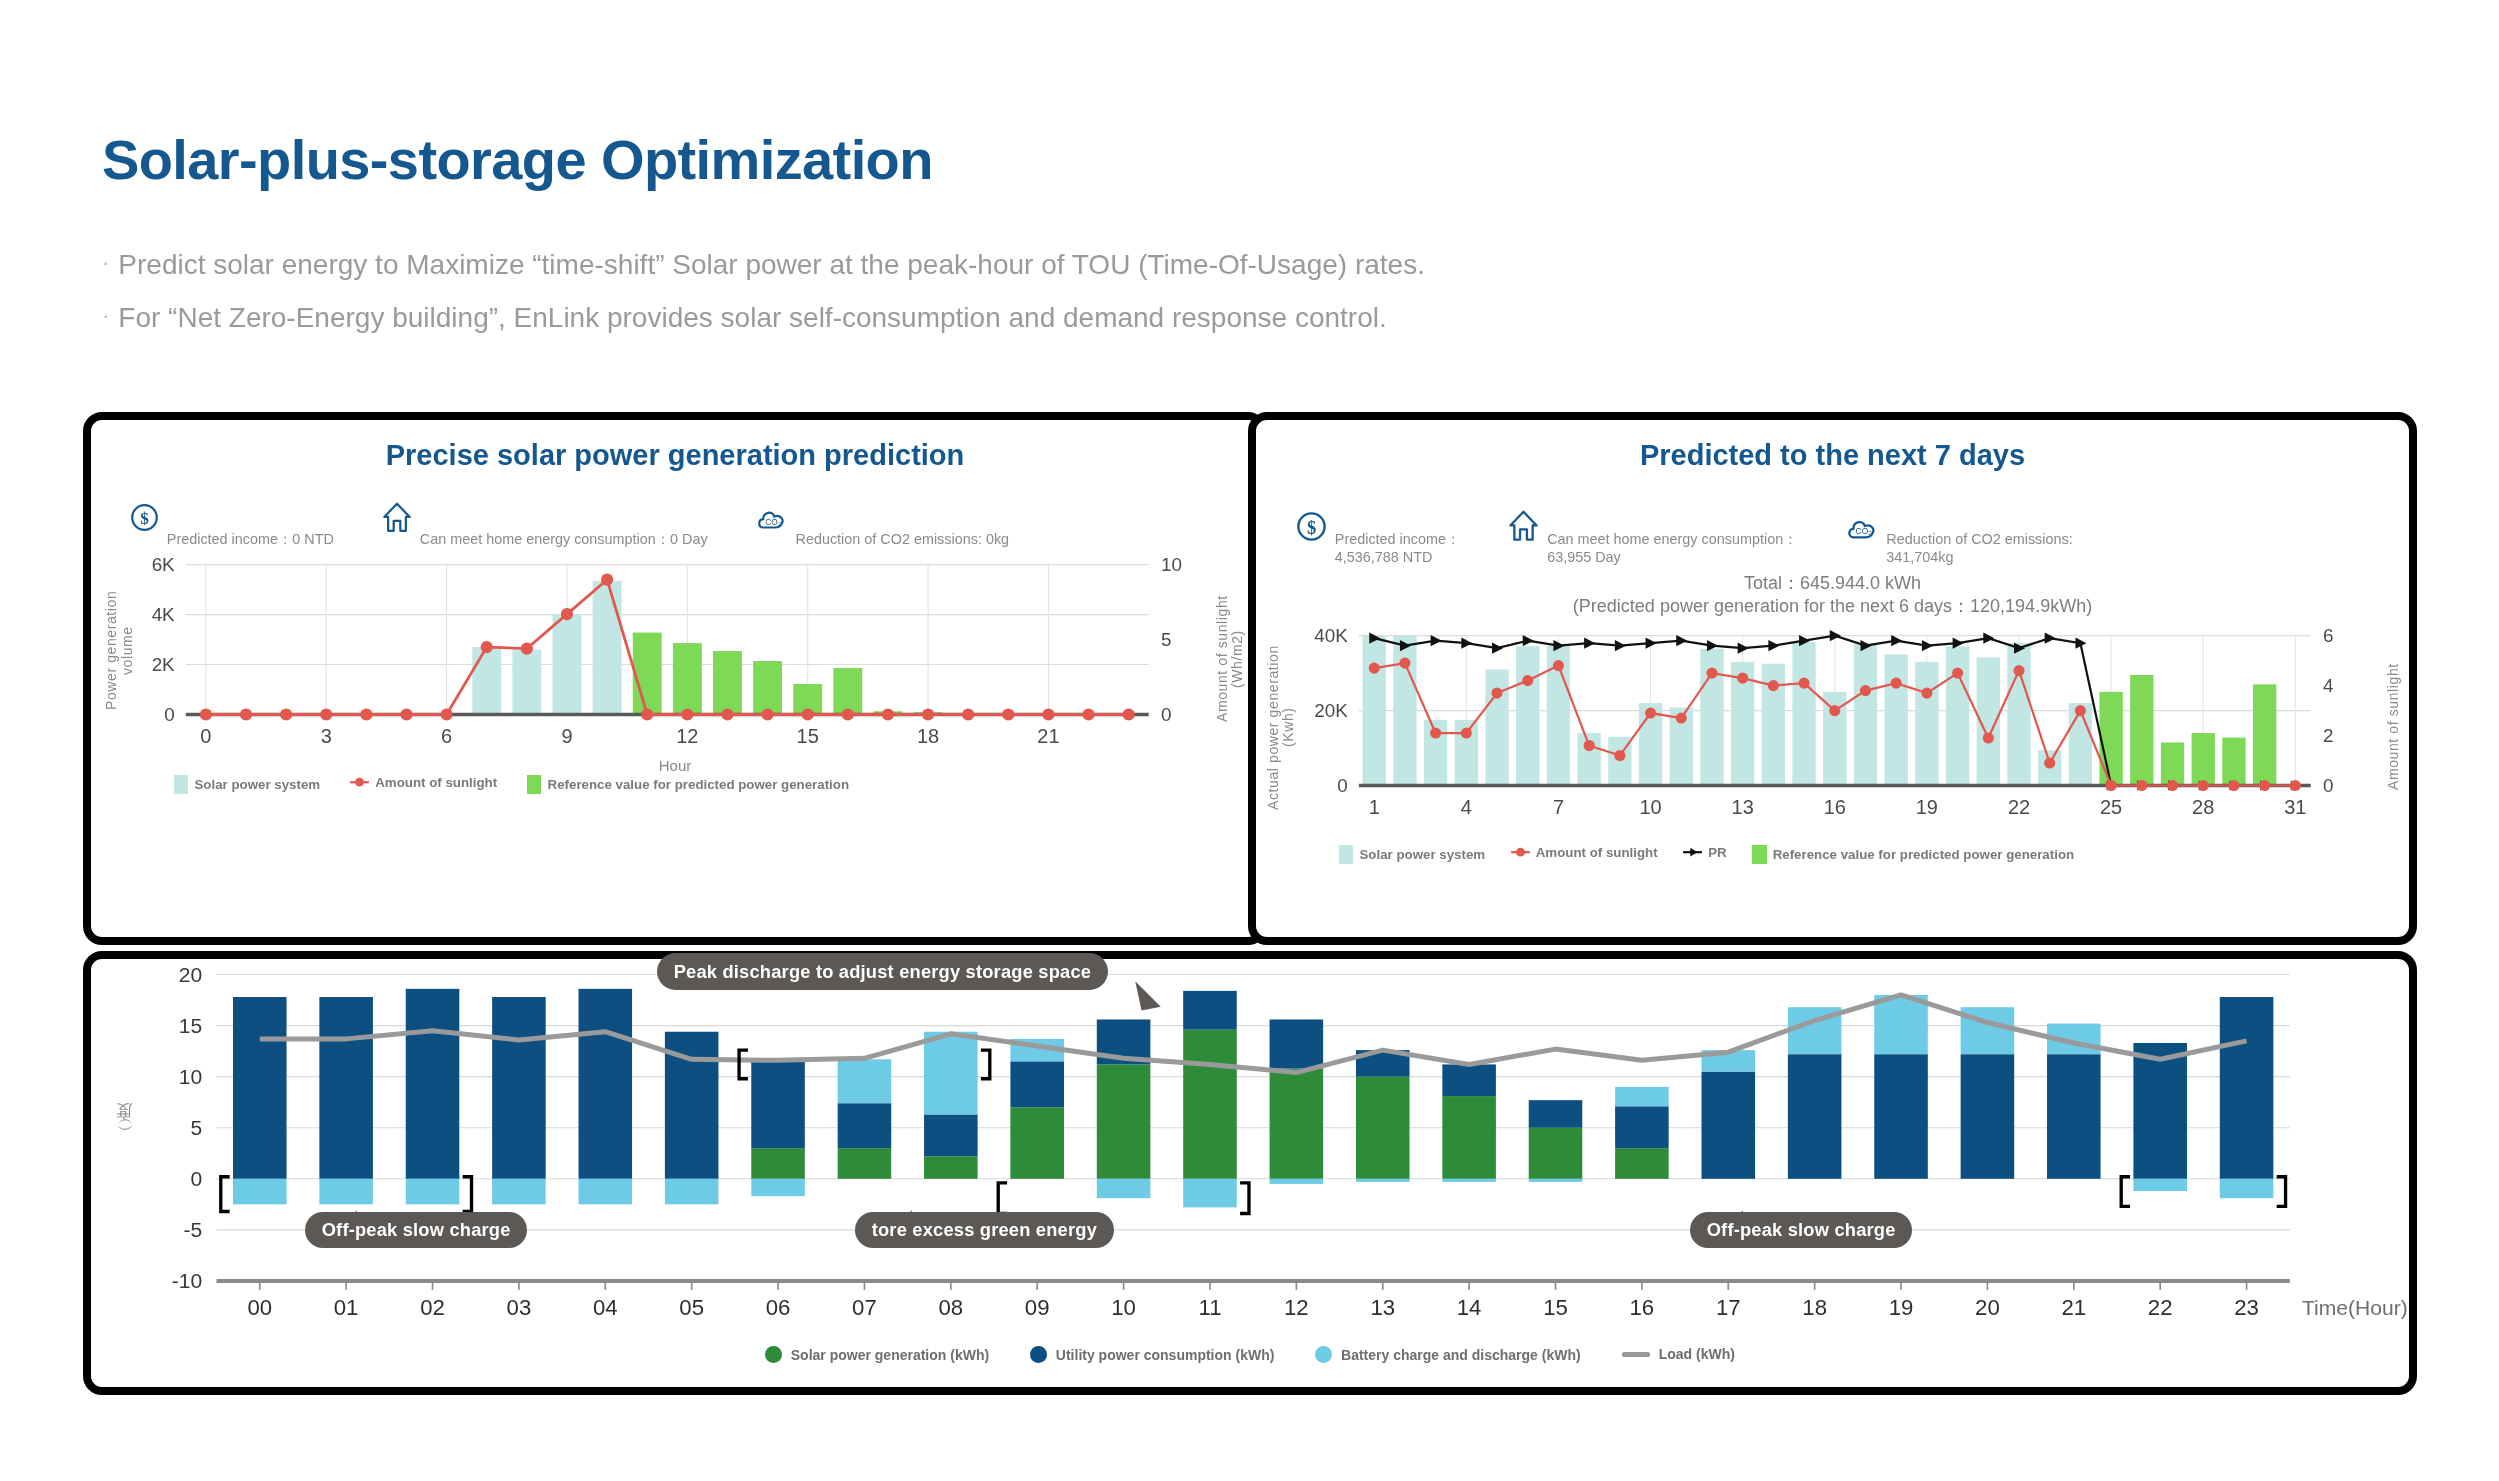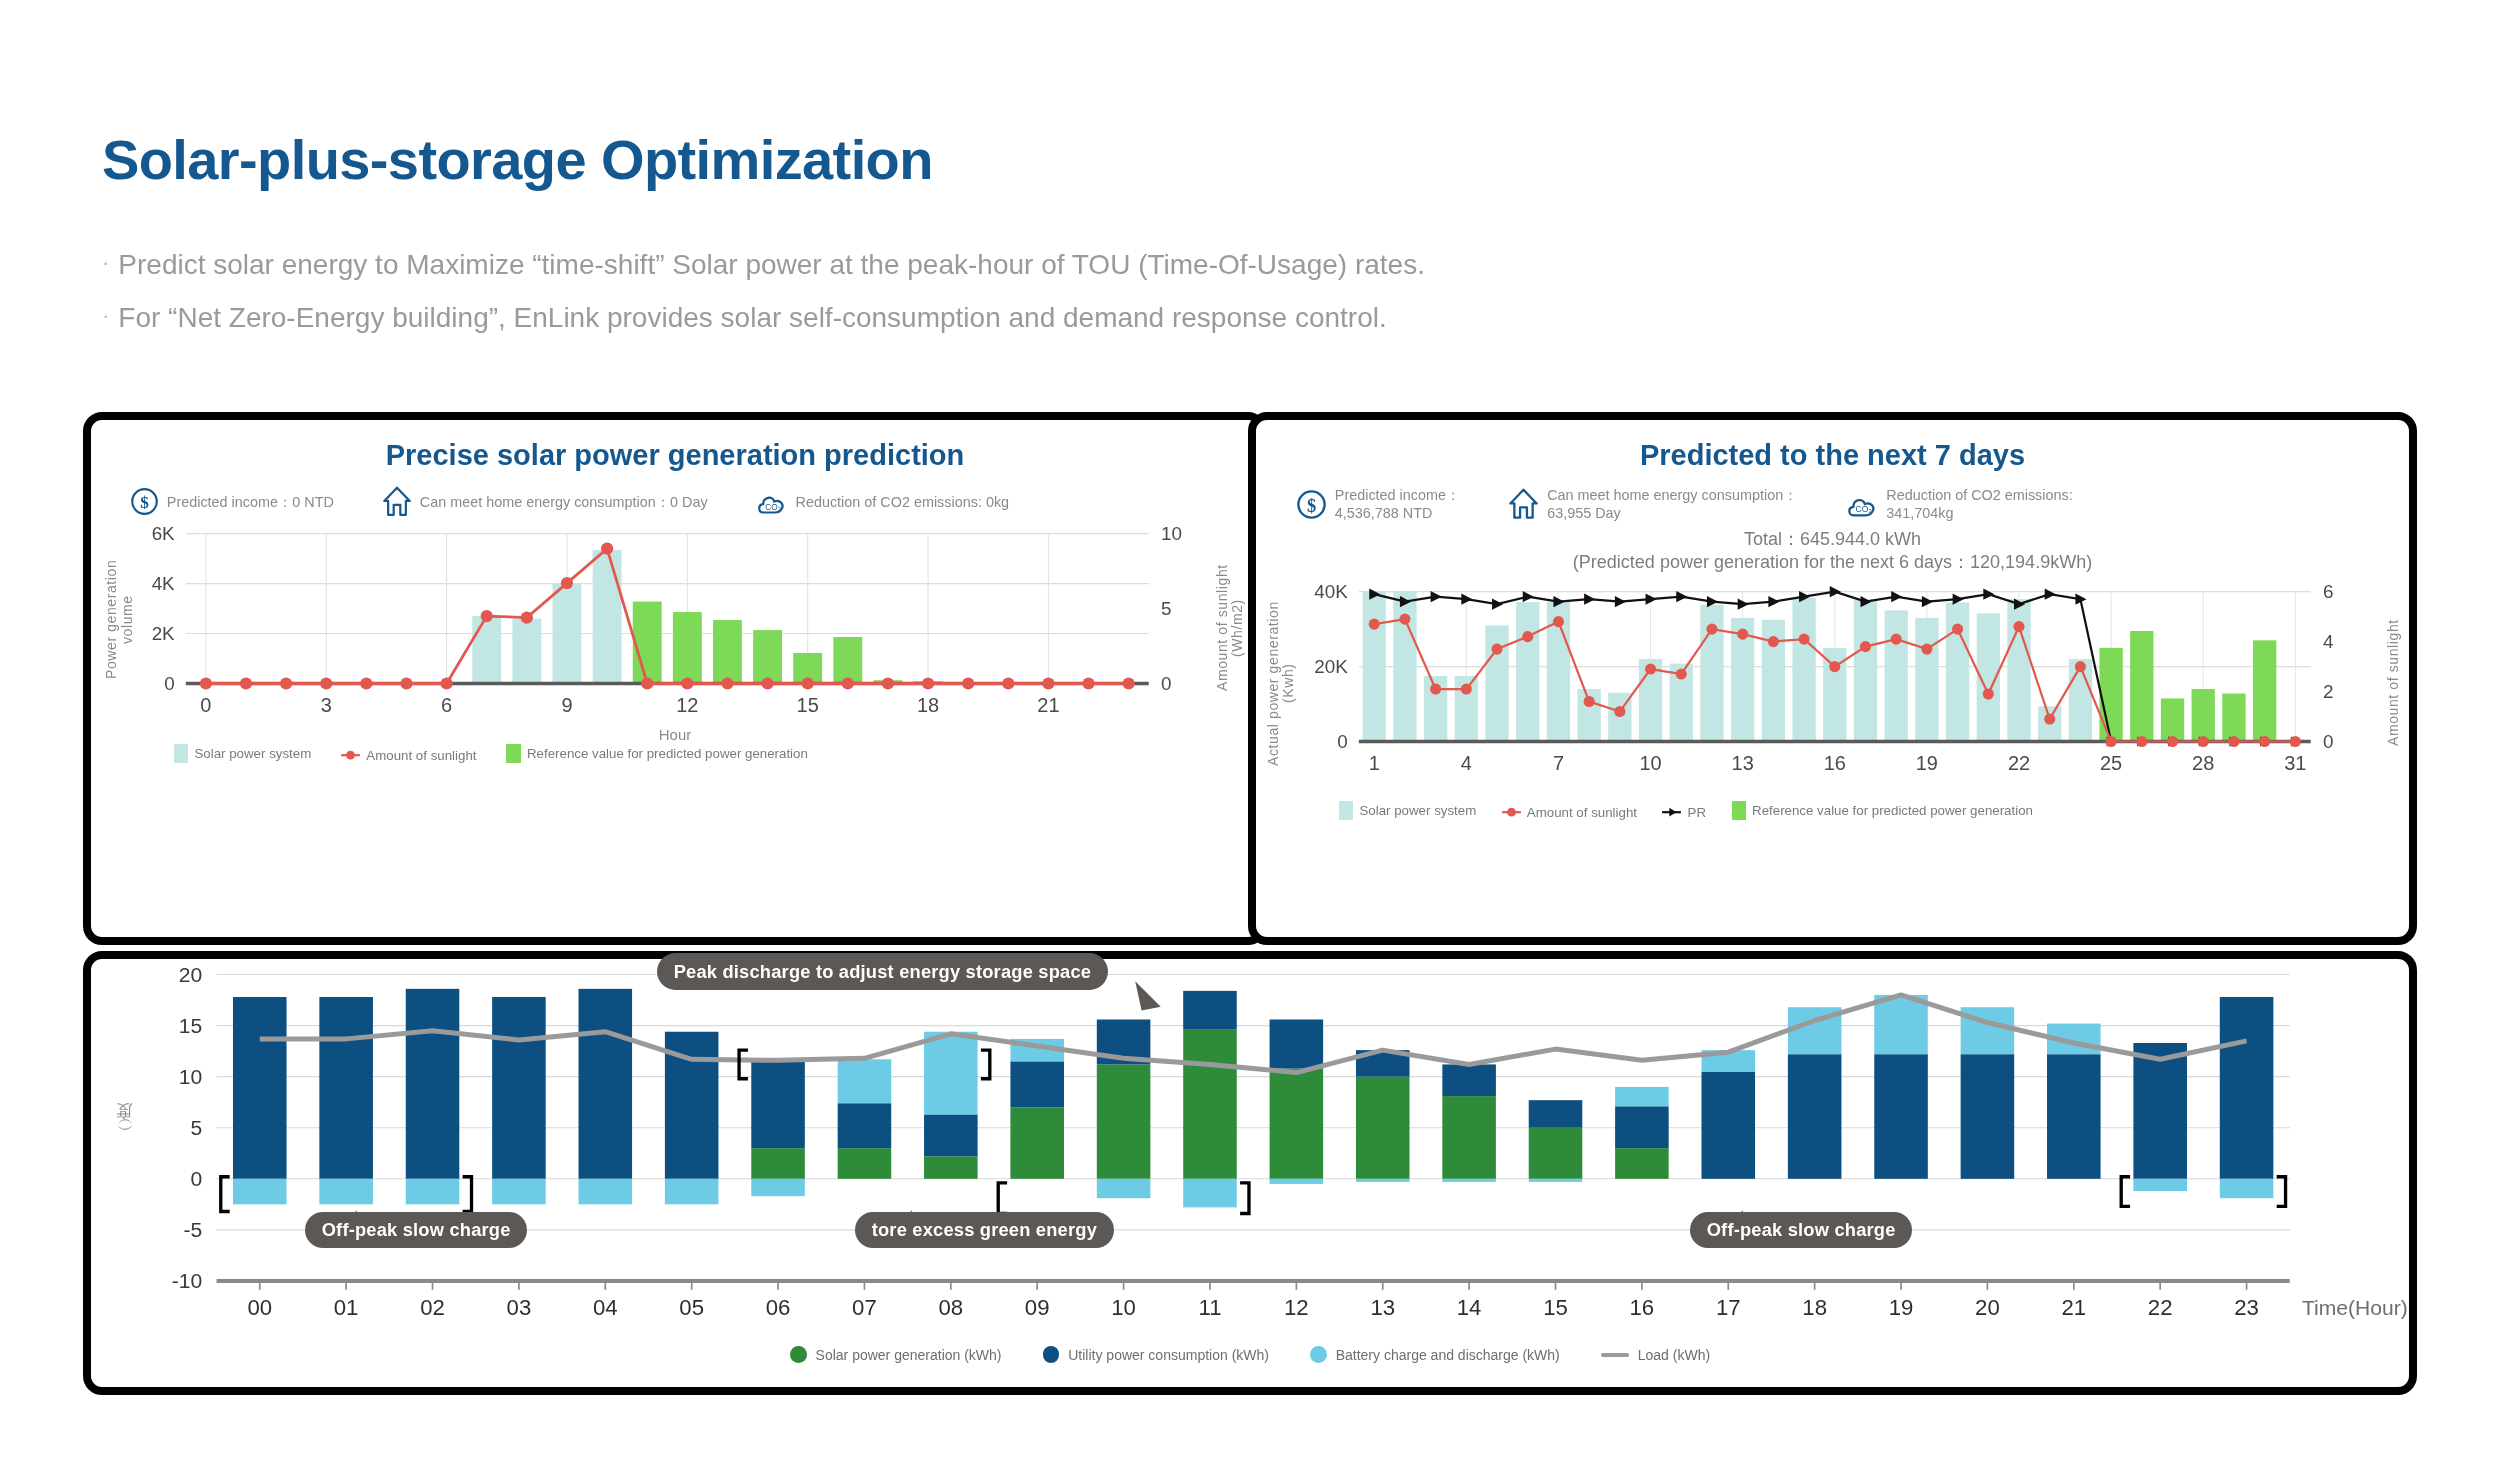--- a/index.html
+++ b/index.html
@@ -35,38 +35,38 @@
 
   .panel-title{
     text-align:center;font-size:29px;font-weight:bold;color:#14588f;
     margin-top:19px;white-space:nowrap;
   }
 
   
   .stats{display:flex;margin-top:14.4px;}
   .stat{display:flex;align-items:center;gap:7.8px;}
   .stat .ico{flex:0 0 auto;}
-  .stat .txt{font-size:14.4px;color:#8a8a8a;line-height:1.25;white-space:nowrap;}
+  .stat .txt{font-size:14.4px;color:#8a8a8a;line-height:1.25;white-space:nowrap;margin-top:44px;}
   .stat .txt.two{font-size:14.4px;}
 
   #panel-left .stats{padding-left:39px;gap:48px;}
   #panel-right .stats{padding-left:40px;gap:48px;}
 
   
   .chart-head{text-align:center;font-size:18px;color:#7d7d7d;margin-top:5.6px;line-height:1.3;}
   .chart-wrap{position:relative;}
 
   .axis-label{
     position:absolute;font-size:14px;color:#8a8a8a;
     writing-mode:vertical-rl;transform:rotate(180deg);
     letter-spacing:0.6px;text-align:center;
   }
   .axis-x-label{position:absolute;font-size:15px;color:#8a8a8a;text-align:center;}
 
-  .legend{display:flex;align-items:flex-end;}
+  .legend{display:flex;align-items:flex-start;font-weight:bold;}
   .legend .item{display:flex;align-items:center;gap:6.1px;font-size:13.3px;color:#7a7a7a;white-space:nowrap;}
   .sw{width:14.4px;height:19px;display:inline-block;}
   .sw.line{width:22px;height:3.3px;border-radius:1.7px;}
   .sw.dot{width:13.3px;height:13.3px;border-radius:50%;}
 
   
   #legend-bottom{justify-content:center;gap:41px;margin-top:4.4px;}
   #legend-bottom .item{font-size:14px;color:#6e6e6e;gap:9px;}
   #legend-bottom .sw.dot{width:16.7px;height:16.7px;}
   #legend-bottom .sw.line{width:28px;height:4.4px;}

